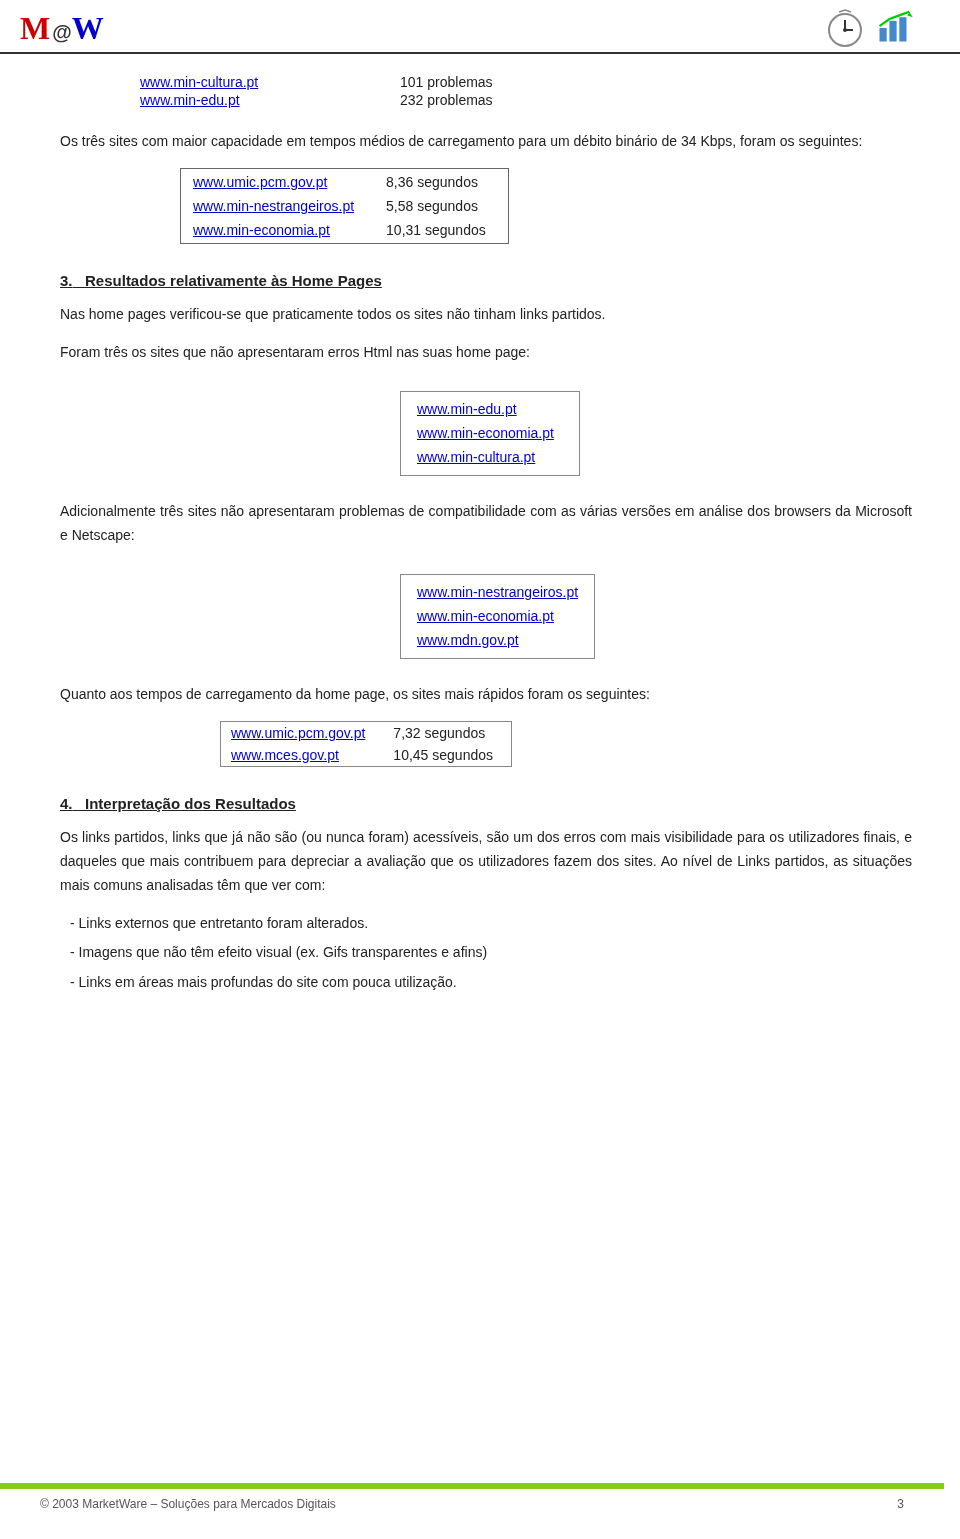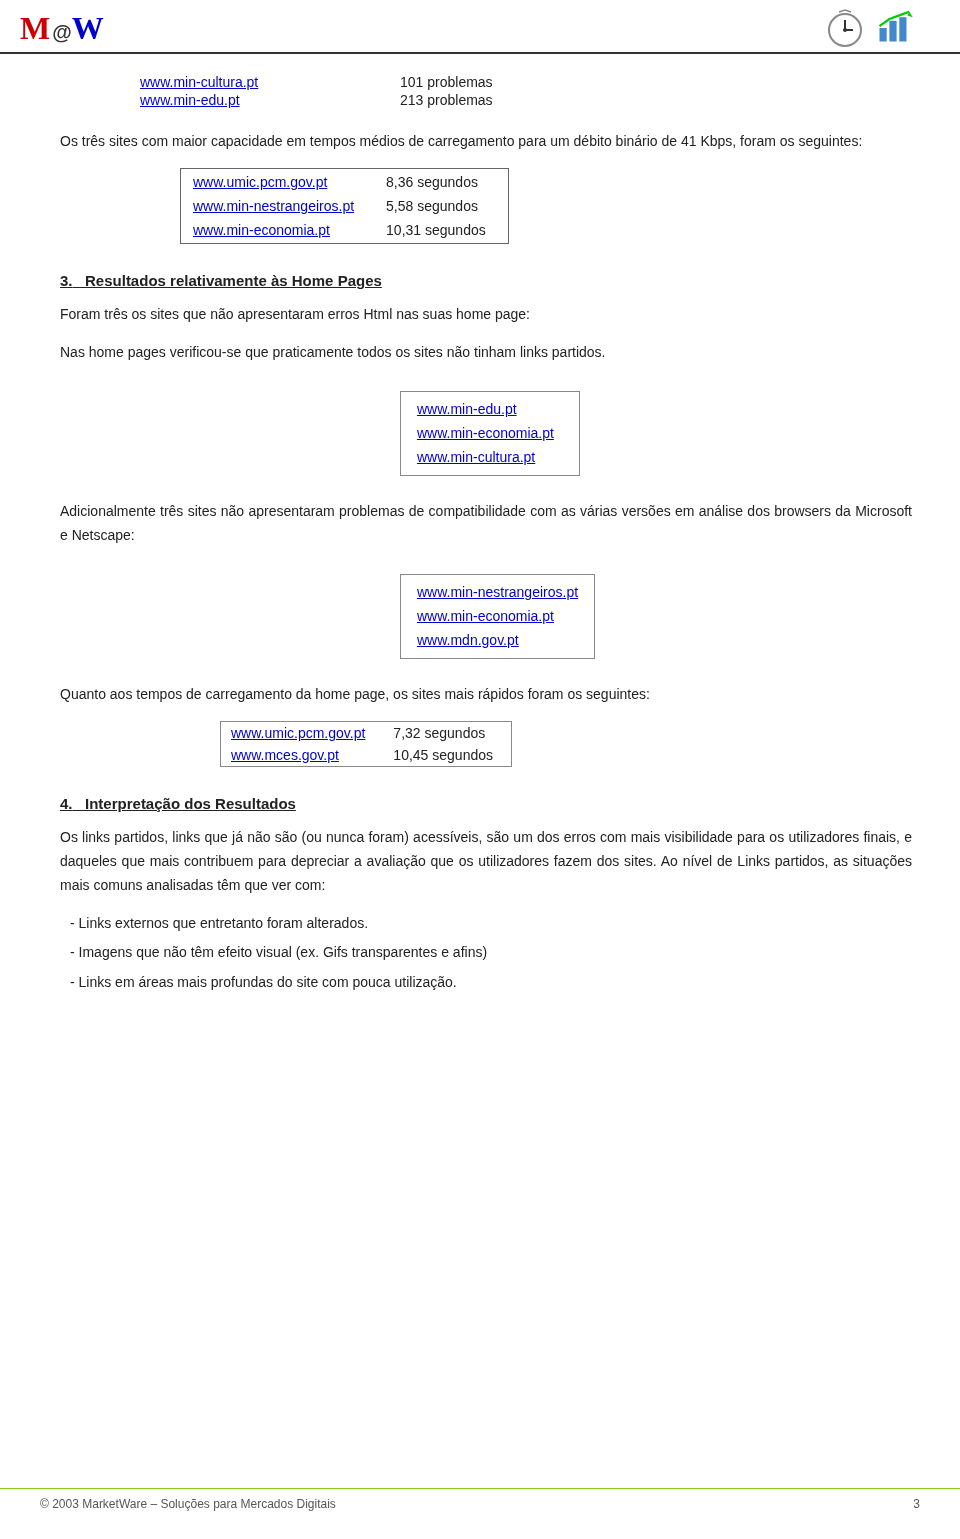--- a/index.html
+++ b/index.html
@@ -188,30 +188,30 @@
     
     .list-item {
       text-align: justify;
       line-height: 1.7;
       margin-bottom: 6px;
       margin-left: 10px;
     }
 
     
     .footer {
-      border-top: 1px solid #84cc16;
+      border-top: 6px solid #84cc16;
       display: flex;
       justify-content: space-between;
       align-items: center;
       padding: 8px 40px;
       margin-top: 40px;
       position: absolute;
       bottom: 20px;
       left: 0;
-      right: 0;
+      right: 16px;
     }
 
     .footer-text {
       font-size: 12px;
       color: #555;
     }
 
     .footer-page {
       font-size: 12px;
       color: #555;
@@ -253,25 +253,25 @@
 
   <div class="content">
 
     <div class="sites-table-top">
       <div class="sites-row">
         <span class="site-url underline-link">www.min-cultura.pt</span>
         <span>101 problemas</span>
       </div>
       <div class="sites-row">
         <span class="site-url underline-link">www.min-edu.pt</span>
-        <span>213 problemas</span>
+        <span>232 problemas</span>
       </div>
     </div>
 
-    <p class="intro-para">Os três sites com maior capacidade em tempos médios de carregamento para um débito binário de 41 Kbps, foram os seguintes:</p>
+    <p class="intro-para">Os três sites com maior capacidade em tempos médios de carregamento para um débito binário de 34 Kbps, foram os seguintes:</p>
 
     <table class="data-table">
       <tbody>
           <tr>
         <td class="url-cell">www.umic.pcm.gov.pt</td>
         <td>8,36 segundos</td>
       </tr>
       <tr>
         <td class="url-cell">www.min-nestrangeiros.pt</td>
         <td>5,58 segundos</td>
@@ -282,23 +282,23 @@
       </tr>
     </tbody>
       </table>
 
     <p class="section-heading">
       <span>3.</span>
       &nbsp;
       <span>Resultados relativamente às Home Pages</span>
     </p>
 
+    <p class="body-para">Nas home pages verificou-se que praticamente todos os sites não tinham links partidos.</p>
+
     <p class="body-para">Foram três os sites que não apresentaram erros Html nas suas home page:</p>
-
-    <p class="body-para">Nas home pages verificou-se que praticamente todos os sites não tinham links partidos.</p>
 
     <div class="url-box-wrapper">
       <div class="url-box">
         <span class="url-link">www.min-edu.pt</span>
         <span class="url-link">www.min-economia.pt</span>
         <span class="url-link">www.min-cultura.pt</span>
       </div>
     </div>
 
     <p class="body-para">Adicionalmente três sites  não apresentaram problemas de compatibilidade com as várias versões em análise dos browsers da Microsoft e Netscape:</p>

